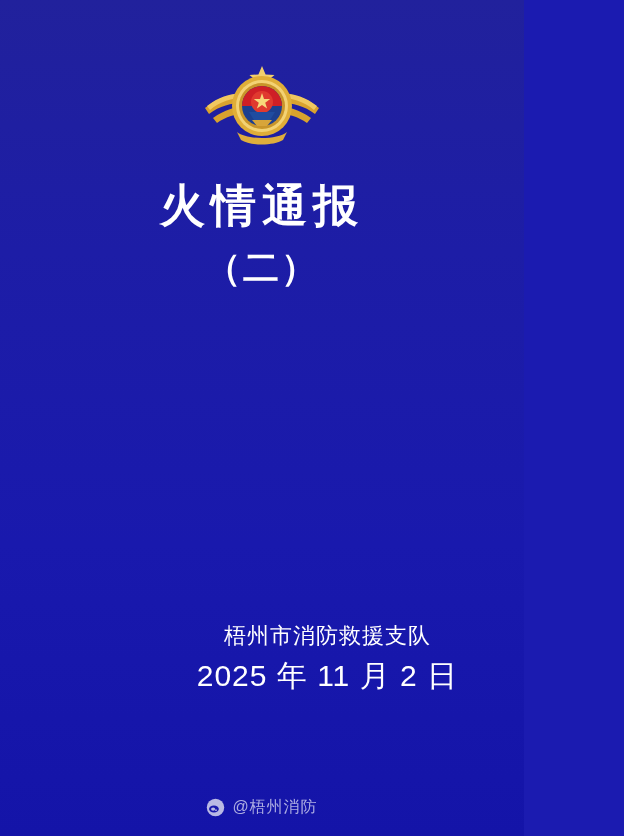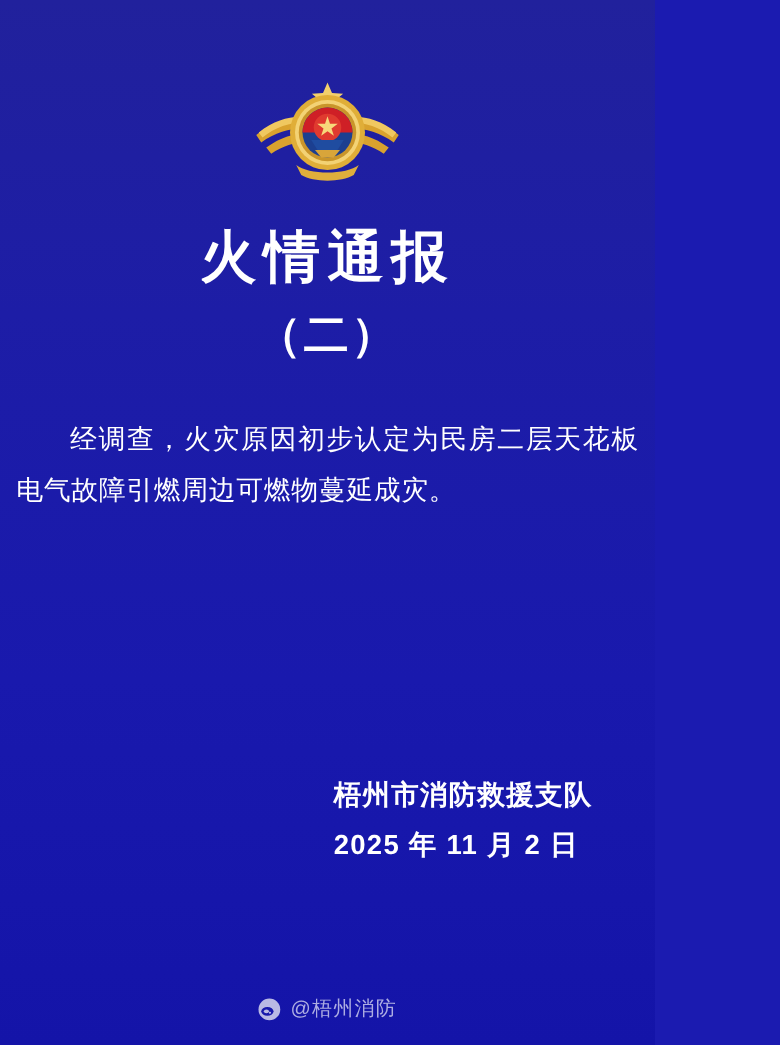--- a/index.html
+++ b/index.html
@@ -63,33 +63,32 @@
     font-size: 21.5px;
     line-height: 41px;
     text-indent: 2em;
     letter-spacing: 0.5px;
     text-align: justify;
     margin: 0 0 6px 0;
   }
   
   .sign-block {
     position: absolute;
-    right: 50px;
+    right: 66px;
     bottom: 140px;
-    text-align: left;
+    text-align: center;
     color: #ffffff;
-    font-weight: bold;
   }
   .sign-org {
     font-size: 22px;
     letter-spacing: 1px;
     line-height: 40px;
   }
   .sign-date {
-    font-size: 22px;
+    font-size: 30px;
     letter-spacing: 1px;
     line-height: 40px;
   }
   
   .footer {
     position: absolute;
     left: 0;
     right: 0;
     bottom: 18px;
     display: flex;
@@ -143,21 +142,20 @@
       <path d="M55 58 L75 58 L70 64 L60 64 Z" fill="#d8a53a"></path>
 
       <path d="M40 70 C50 78 80 78 90 70 L86 78 C76 84 54 84 44 78 Z" fill="#dfae3c"></path>
     </svg>
   </div>
 
   <div class="title-main">火情通报</div>
   <div class="title-sub">（二）</div>
 
   <div class="body-block">
-    <p class="para">经调查，火灾原因初步认定为民房二层天花板电气故障引燃周边可燃物蔓延成灾。</p>
   </div>
 
   <div class="sign-block">
     <div class="sign-org">梧州市消防救援支队</div>
     <div class="sign-date">2025 年 11 月 2 日</div>
   </div>
 
   <div class="footer">
     <svg class="weibo-icon" viewBox="0 0 24 24">
       <circle cx="12" cy="12" r="11" fill="#e8e8f5"></circle>

